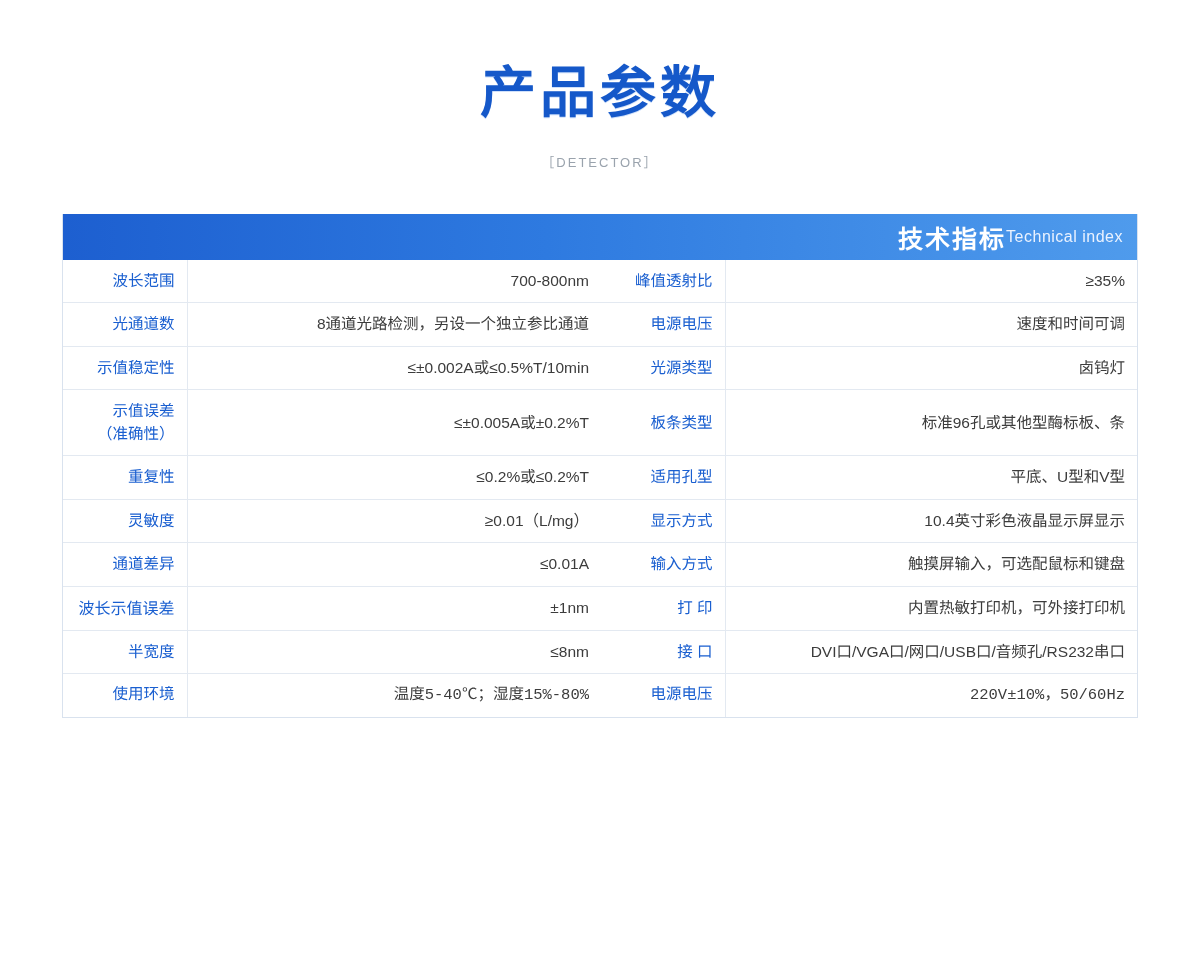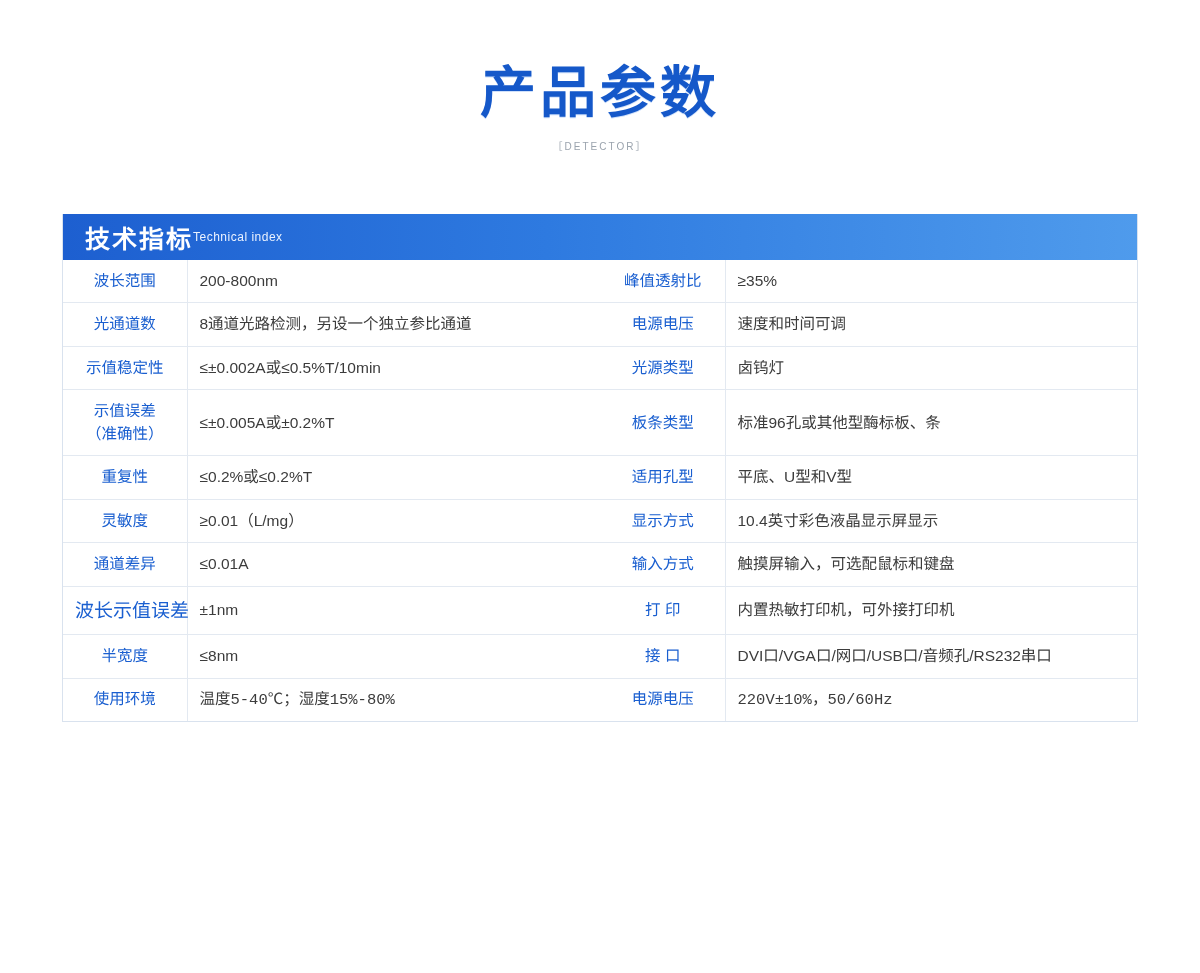--- a/index.html
+++ b/index.html
@@ -29,68 +29,69 @@
     font-family: "DejaVu Sans", "Liberation Sans", sans-serif;
     font-size: 56px;
     font-weight: bold;
     color: #1558c9;
     letter-spacing: 4px;
     line-height: 1.1;
     margin: 0;
     text-shadow: 0 1px 0 #cfe0fa;
   }
   .sub-title {
-    margin-top: 14px;
-    font-size: 10px;
+    margin-top: 28px;
+    font-size: 13px;
     letter-spacing: 2px;
     color: #9aa3ad;
   }
   .table-wrap {
     position: absolute;
     left: 62px;
     top: 214px;
     width: 1076px;
     border: 1px solid #d9e2ee;
     border-top: none;
     box-sizing: border-box;
     background: #fff;
   }
   .band {
     height: 46px;
     background: linear-gradient(90deg, #1d5fd0 0%, #2e7ae0 45%, #4f9bec 100%);
     display: flex;
     align-items: center;
-    justify-content: flex-start;
-    padding: 0 22px;
+    justify-content: flex-end;
+    padding: 0 14px;
     box-sizing: border-box;
   }
   .band-left {
     color: #ffffff;
     font-size: 25px;
     font-weight: bold;
     letter-spacing: 2px;
     font-family: "DejaVu Sans", "Liberation Sans", sans-serif;
   }
   .band-right {
     color: #eaf2ff;
-    font-size: 12px;
+    font-size: 16px;
     letter-spacing: 0.5px;
   }
   table.spec {
     width: 100%;
     border-collapse: collapse;
     table-layout: fixed;
   }
   table.spec td {
     border-bottom: 1px solid #e3e9f1;
     padding: 10px 12px;
     font-size: 15.5px;
     vertical-align: middle;
     box-sizing: border-box;
     line-height: 1.45;
+    text-align: right;
   }
   table.spec tr:last-child td {
     border-bottom: none;
     font-family: Liberation Mono, monospace;
   }
   td.label {
     width: 124px;
     text-align: center;
     color: #1a5fd0;
     border-right: 1px solid #e3e9f1;
@@ -122,21 +123,21 @@
 
     <div class="band">
       <div class="band-left">技术指标</div>
       <div class="band-right">Technical index</div>
     </div>
 
     <table class="spec">
       <tbody>
         <tr>
           <td class="label">波长范围</td>
-          <td class="value value-left">200-800nm</td>
+          <td class="value value-left">700-800nm</td>
           <td class="label label-right">峰值透射比</td>
           <td class="value">≥35%</td>
         </tr>
         <tr>
           <td class="label">光通道数</td>
           <td class="value value-left">8通道光路检测，另设一个独立参比通道</td>
           <td class="label label-right">电源电压</td>
           <td class="value">速度和时间可调</td>
         </tr>
         <tr>
@@ -164,21 +165,21 @@
           <td class="label label-right">显示方式</td>
           <td class="value">10.4英寸彩色液晶显示屏显示</td>
         </tr>
         <tr>
           <td class="label">通道差异</td>
           <td class="value value-left">≤0.01A</td>
           <td class="label label-right">输入方式</td>
           <td class="value">触摸屏输入，可选配鼠标和键盘</td>
         </tr>
         <tr>
-          <td class="label" style="font-size:19px;">波长示值误差</td>
+          <td class="label" style="font-size:16px;">波长示值误差</td>
           <td class="value value-left">±1nm</td>
           <td class="label label-right">打 印</td>
           <td class="value">内置热敏打印机，可外接打印机</td>
         </tr>
         <tr>
           <td class="label">半宽度</td>
           <td class="value value-left">≤8nm</td>
           <td class="label label-right">接 口</td>
           <td class="value">DVI口/VGA口/网口/USB口/音频孔/RS232串口</td>
         </tr>

